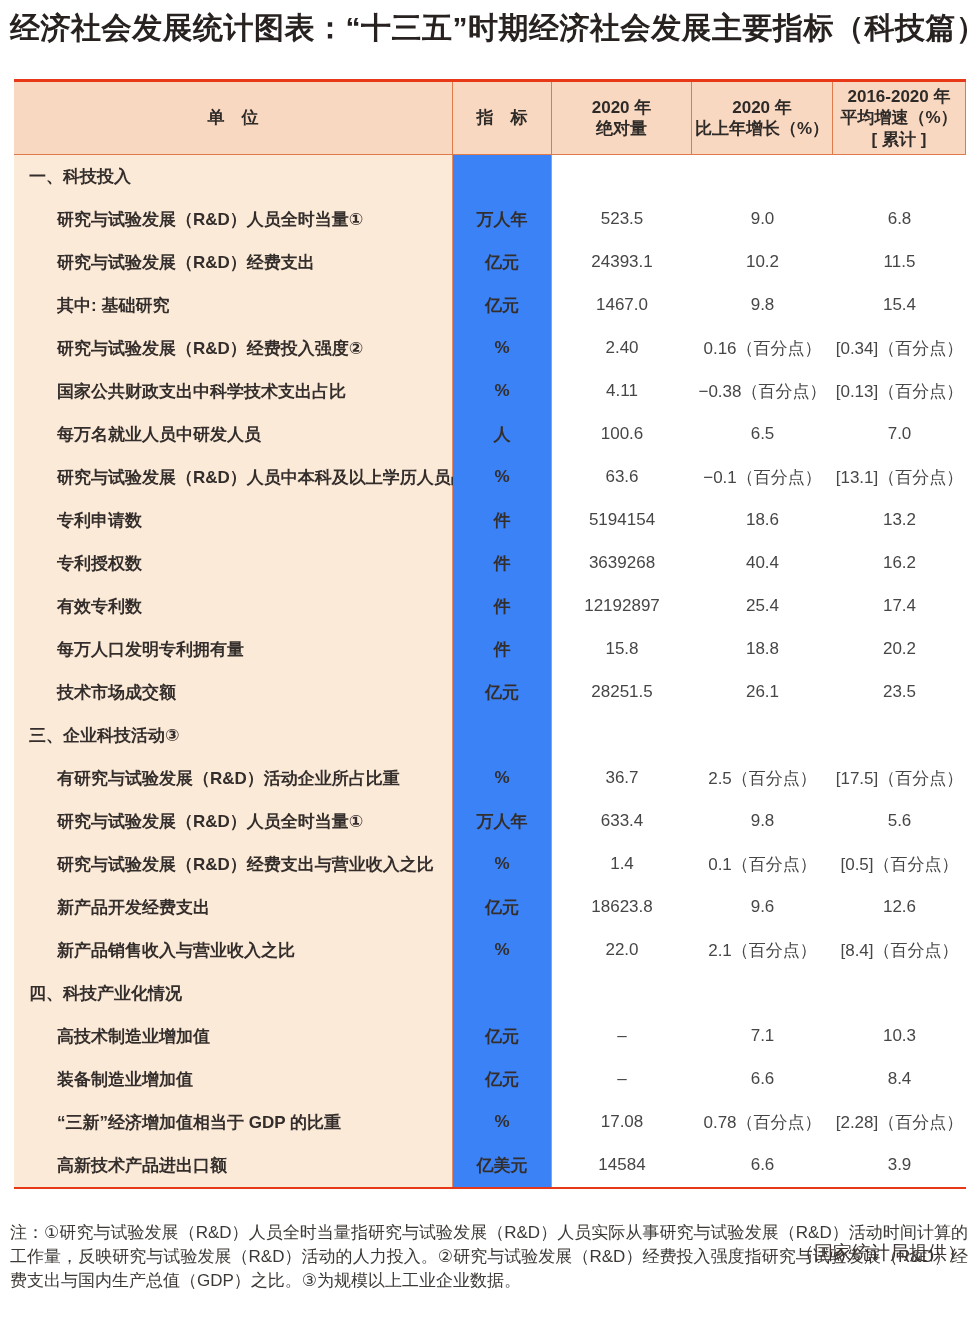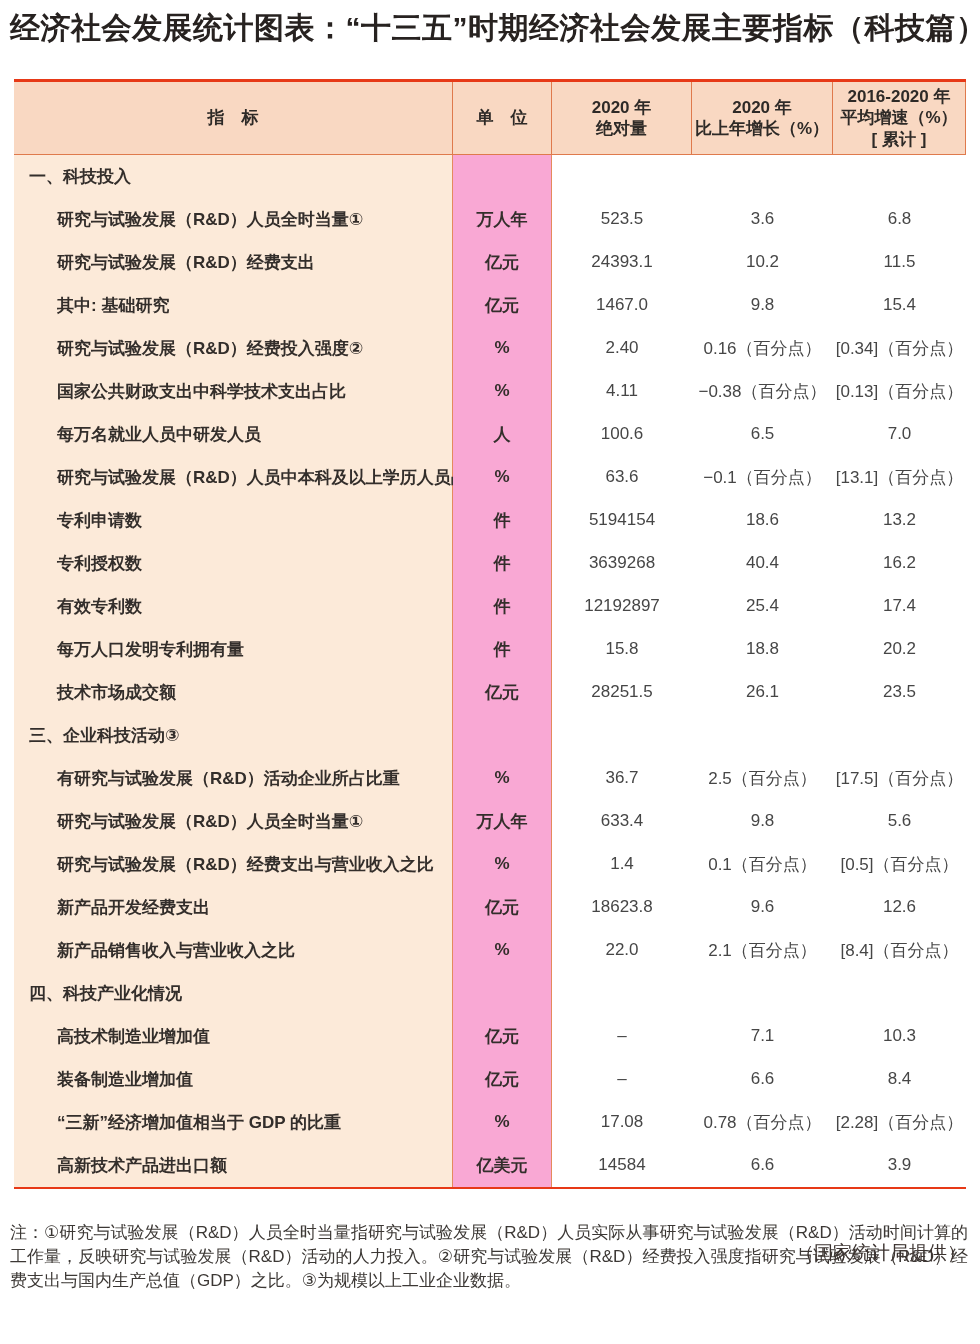--- a/index.html
+++ b/index.html
@@ -29,21 +29,21 @@
   }
   .tbody { border-bottom:2px solid #e73917; }
   .trow { display:grid; grid-template-columns:439px 99px 140px 141px 133px; height:43px; }
   .c1 {
     background:#fcead9; border-right:1px solid #e58a5c;
     display:flex; align-items:center; padding-left:43px;
     font-size:17px; font-weight:bold; color:#332e2b; white-space:nowrap;
   }
   .trow.section .c1 { padding-left:15px; }
   .c2 {
-    background:#f9a8d4; border-right:1px solid #e58a5c;
+    background:#3b82f6; border-right:1px solid #e58a5c;
     display:flex; align-items:center; justify-content:center;
     font-size:17px; font-weight:bold; color:#332e2b;
   }
   .cnum {
     display:flex; align-items:center; justify-content:center;
     font-size:17px; font-weight:normal; color:#464646; background:#ffffff;
     white-space:nowrap;
   }
   .notes {
     position:absolute; left:10px; top:1221px; width:958px;
@@ -56,43 +56,43 @@
 </style>
 </head>
 <body>
 
 <div class="page">
 
   <h1 class="title">经济社会发展统计图表：“十三五”时期经济社会发展主要指标（科技篇）</h1>
 
   <div class="table">
     <div class="thead">
+      <div class="hcell">单　位</div>
       <div class="hcell">指　标</div>
-      <div class="hcell">单　位</div>
       <div class="hcell">2020 年
 绝对量</div>
       <div class="hcell">2020 年
 比上年增长（%）</div>
       <div class="hcell">2016-2020 年
 平均增速（%）
 [ 累计 ]</div>
     </div>
     <div class="tbody" id="tbody">
         <div class="trow section">
           <div class="c1">一、科技投入</div>
           <div class="c2"></div>
           <div class="cnum"></div>
           <div class="cnum"></div>
           <div class="cnum"></div>
         </div>
         <div class="trow">
           <div class="c1">研究与试验发展（R&amp;D）人员全时当量①</div>
           <div class="c2">万人年</div>
           <div class="cnum">523.5</div>
-          <div class="cnum">3.6</div>
+          <div class="cnum">9.0</div>
           <div class="cnum">6.8</div>
         </div>
         <div class="trow">
           <div class="c1">研究与试验发展（R&amp;D）经费支出</div>
           <div class="c2">亿元</div>
           <div class="cnum">24393.1</div>
           <div class="cnum">10.2</div>
           <div class="cnum">11.5</div>
         </div>
         <div class="trow">

